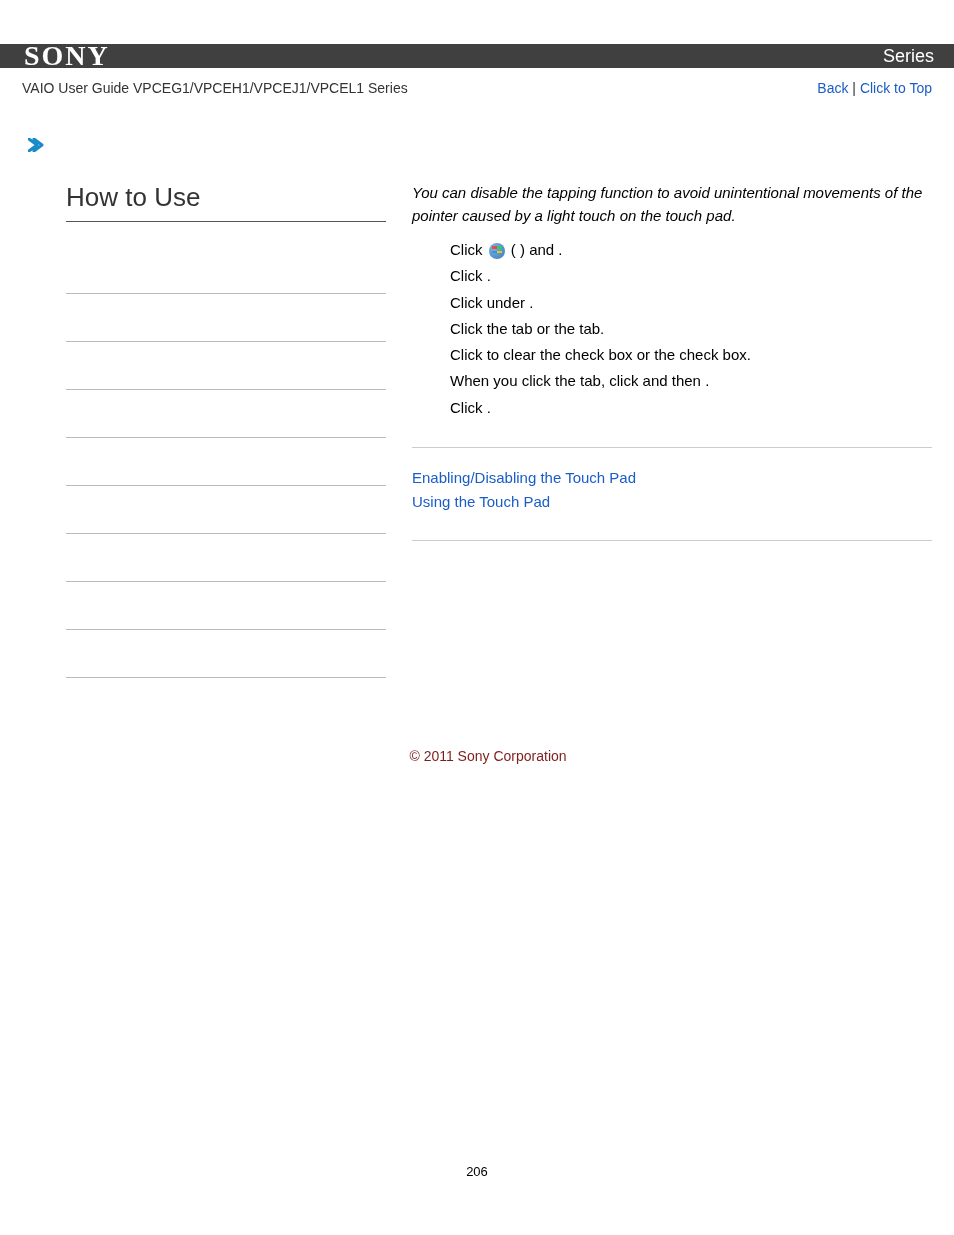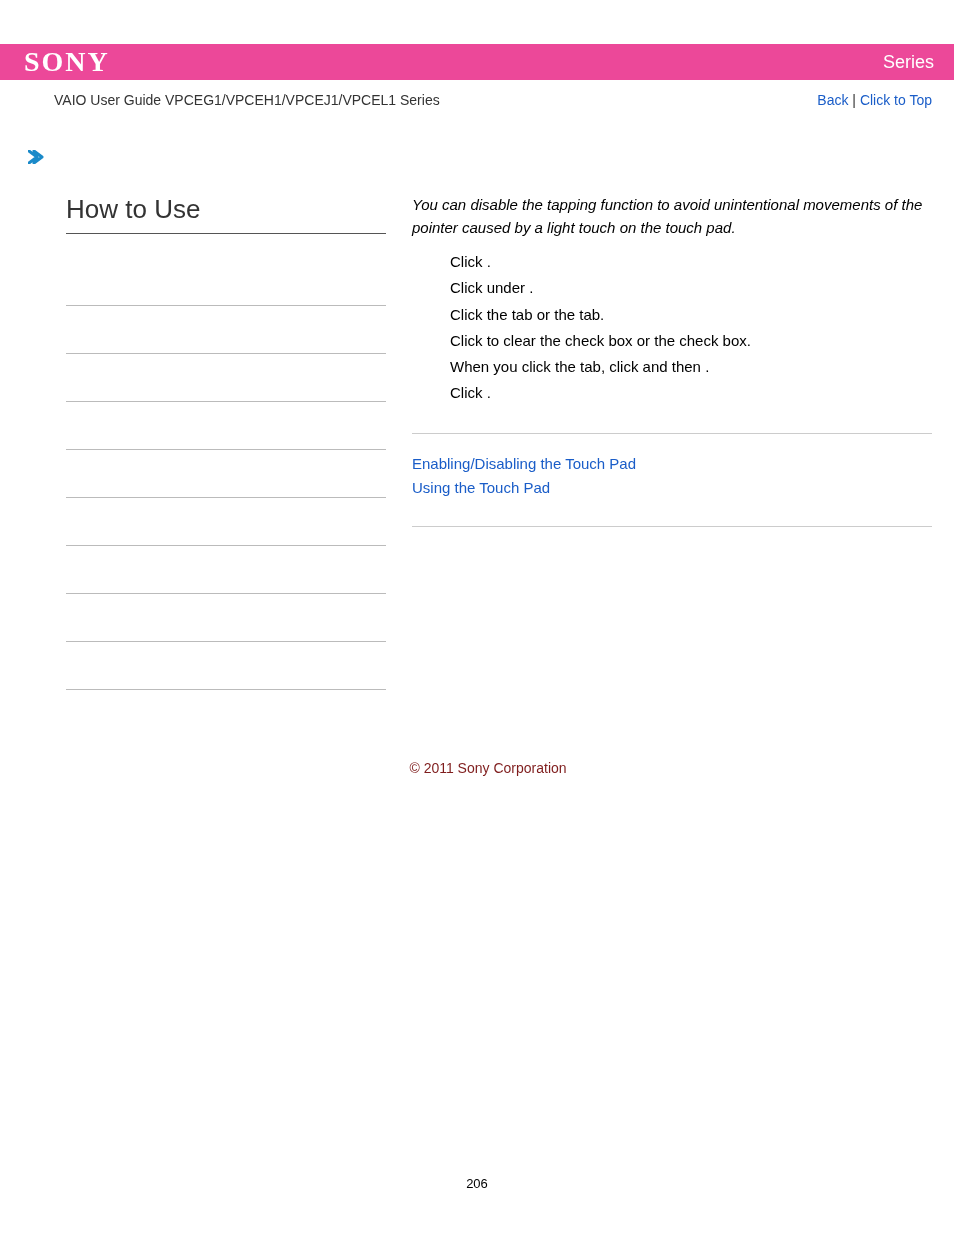--- a/index.html
+++ b/index.html
@@ -1,20 +1,20 @@
 <!DOCTYPE html>
 <html><head>
 <meta charset="utf-8">
 <style>
   * { margin: 0; padding: 0; box-sizing: border-box; }
   body { font-family: Arial, Helvetica, sans-serif; font-size: 14px; color: #000; background: #fff; width: 954px; }
-  .topbar { background: #ec4899; color: #fff; height: 36px; display: flex; align-items: center; justify-content: space-between; padding: 0 20px 0 24px; margin-top: 44px; }
+  .topbar { background: #404040; color: #fff; height: 24px; display: flex; align-items: center; justify-content: space-between; padding: 0 20px 0 24px; margin-top: 44px; }
   .sony-logo { font-family: "Times New Roman", serif; font-weight: bold; font-size: 28px; letter-spacing: 2px; color: #fff; }
   .search-text { font-size: 18px; color: #fff; }
-  .subbar { padding: 12px 22px; display: flex; justify-content: space-between; align-items: center; font-size: 14px; margin-left: 32px; }
+  .subbar { padding: 12px 22px; display: flex; justify-content: space-between; align-items: center; font-size: 14px; }
   .subbar .guide { color: #333; }
   .subbar .navlinks a { color: #1a5dc8; text-decoration: none; }
   .subbar .navlinks span { color: #333; }
   .chevron { margin: 30px 0 0 28px; }
   .chevron svg { display: block; }
   .main { display: flex; align-items: flex-start; padding: 0 22px 40px 22px; margin-top: 30px; }
   .left { width: 320px; flex-shrink: 0; margin-left: 44px; }
   .howto { font-size: 26px; font-weight: normal; color: #333; padding-bottom: 8px; border-bottom: 1px solid #555; margin-bottom: 24px; }
   .menu { list-style: none; }
   .menu li { height: 48px; border-bottom: 1px solid #bbb; }
@@ -66,20 +66,23 @@
       <li></li>
       <li></li>
       <li></li>
       <li></li>
     </ul>
   </div>
 
   <div class="right">
     <p class="intro">You can disable the tapping function to avoid unintentional movements of the pointer caused by a light touch on the touch pad.</p>
     <div class="steps">
+      <div>
+        <span>Click </span><span class="win-icon"></span><span> (           ) and                           .</span>
+      </div>
       <div>Click                                              .</div>
       <div>Click                  under                                              .</div>
       <div>Click the                    tab or the                                  tab.</div>
       <div>Click to clear the                       check box or the                                check box.</div>
       <div>When you click the                                tab, click                    and then           .</div>
       <div>Click        .</div>
     </div>
 
     <hr class="hr-light">
 

